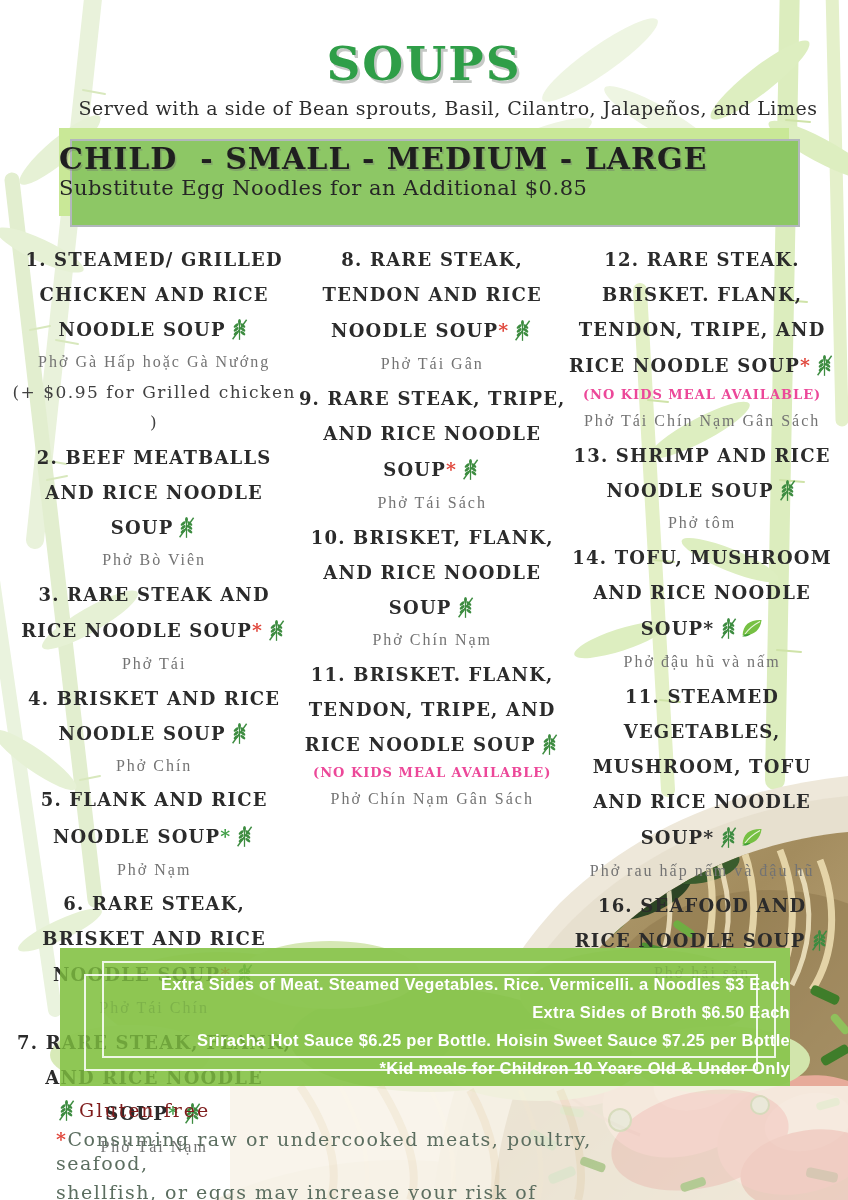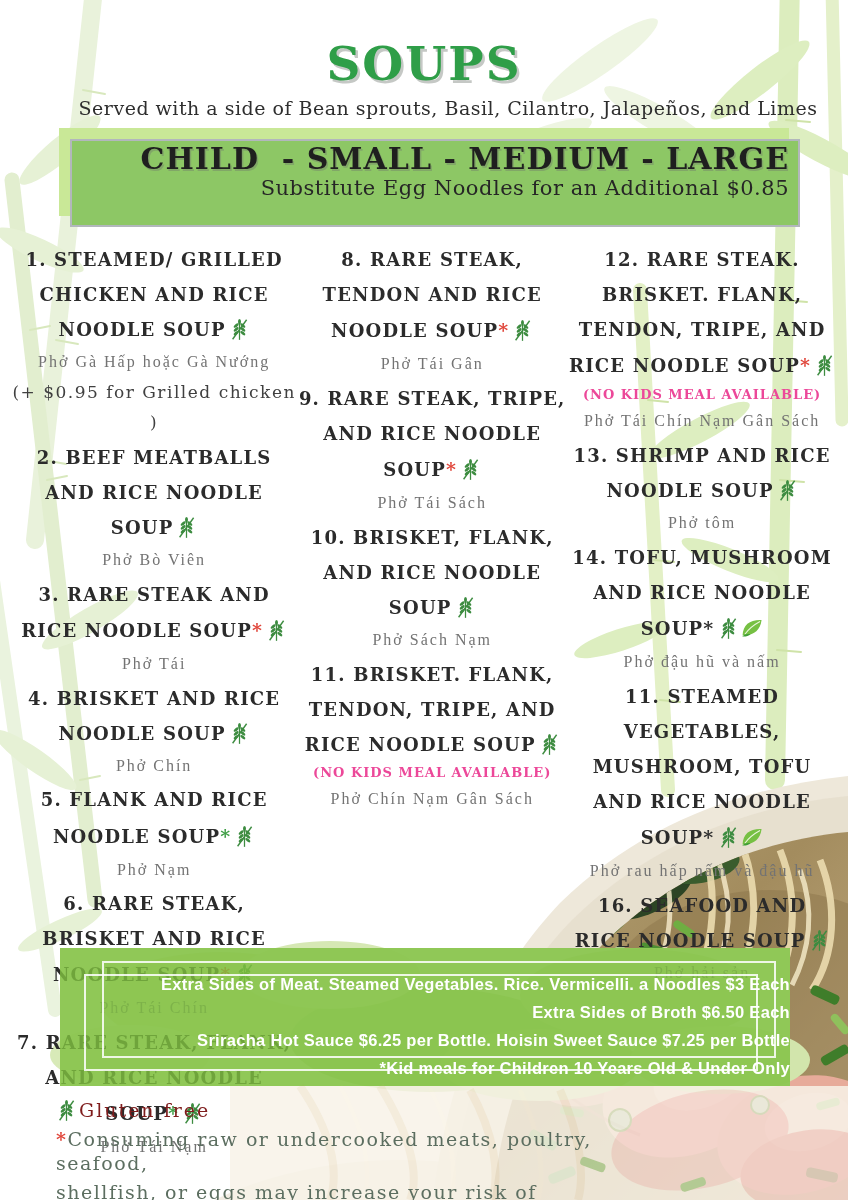--- a/index.html
+++ b/index.html
@@ -9,21 +9,21 @@
   .bamboo{position:absolute;inset:0;z-index:0;pointer-events:none;}
   
   .photo{position:absolute;left:0;top:740px;width:848px;height:460px;z-index:1;pointer-events:none;}
   
   .header{position:relative;z-index:2;text-align:center;padding-top:40px;}
   .title{font-size:47px;font-weight:bold;letter-spacing:2px;color:#2f9e48;
          text-shadow:2.5px 2.5px 0 rgba(150,155,150,0.55);line-height:1;}
   .subtitle{margin-top:10px;font-size:19px;color:#2e2e2e;letter-spacing:0.5px;padding-left:48px;}
   
   .size-banner{position:relative;z-index:2;width:730px;margin:9px auto 0;padding:13px 0 16px;
-               background:#c9e897;text-align:right;}
+               background:#c9e897;text-align:left;}
   .size-banner .shadow{position:absolute;left:11px;top:11px;right:-11px;bottom:-11px;
                background:#8dc765;border:2px solid #b2b7bc;z-index:-1;}
   .sizes{font-size:30px;font-weight:bold;color:#1f1f1f;letter-spacing:1px;white-space:pre;
          text-shadow:1.5px 1.5px 0 rgba(110,110,110,0.35);}
   .substitute{font-size:21px;color:#262626;letter-spacing:0.5px;}
   
   .menu{position:relative;z-index:2;display:flex;align-items:flex-start;padding:26px 12px 0;}
   .col{text-align:center;}
   .col-0{width:34.5%;}
   .col-1{width:33%;}
@@ -325,21 +325,21 @@
         <div class="item">
           <div class="item-title"><span>9. RARE STEAK, TRIPE, AND RICE NOODLE SOUP</span><span class="star asterisk-red">*</span><svg class="mk gluten-free" viewBox="0 0 16 20">
               <use href="#sym-gluten-free"></use>
             </svg></div>
           <div class="item-viet">Phở Tái Sách</div>
         </div>
         <div class="item">
           <div class="item-title"><span>10. BRISKET, FLANK, AND RICE NOODLE SOUP</span><svg class="mk gluten-free" viewBox="0 0 16 20">
               <use href="#sym-gluten-free"></use>
             </svg></div>
-          <div class="item-viet">Phở Sách Nạm</div>
+          <div class="item-viet">Phở Chín Nạm</div>
         </div>
         <div class="item">
           <div class="item-title"><span>11. BRISKET. FLANK, TENDON, TRIPE, AND RICE NOODLE SOUP</span><svg class="mk gluten-free" viewBox="0 0 16 20">
               <use href="#sym-gluten-free"></use>
             </svg></div>
           <div class="item-note">(NO KIDS MEAL AVAILABLE)</div>
           <div class="item-viet">Phở Chín Nạm Gân Sách</div>
         </div>
       </div>
     <div class="col col-2">

